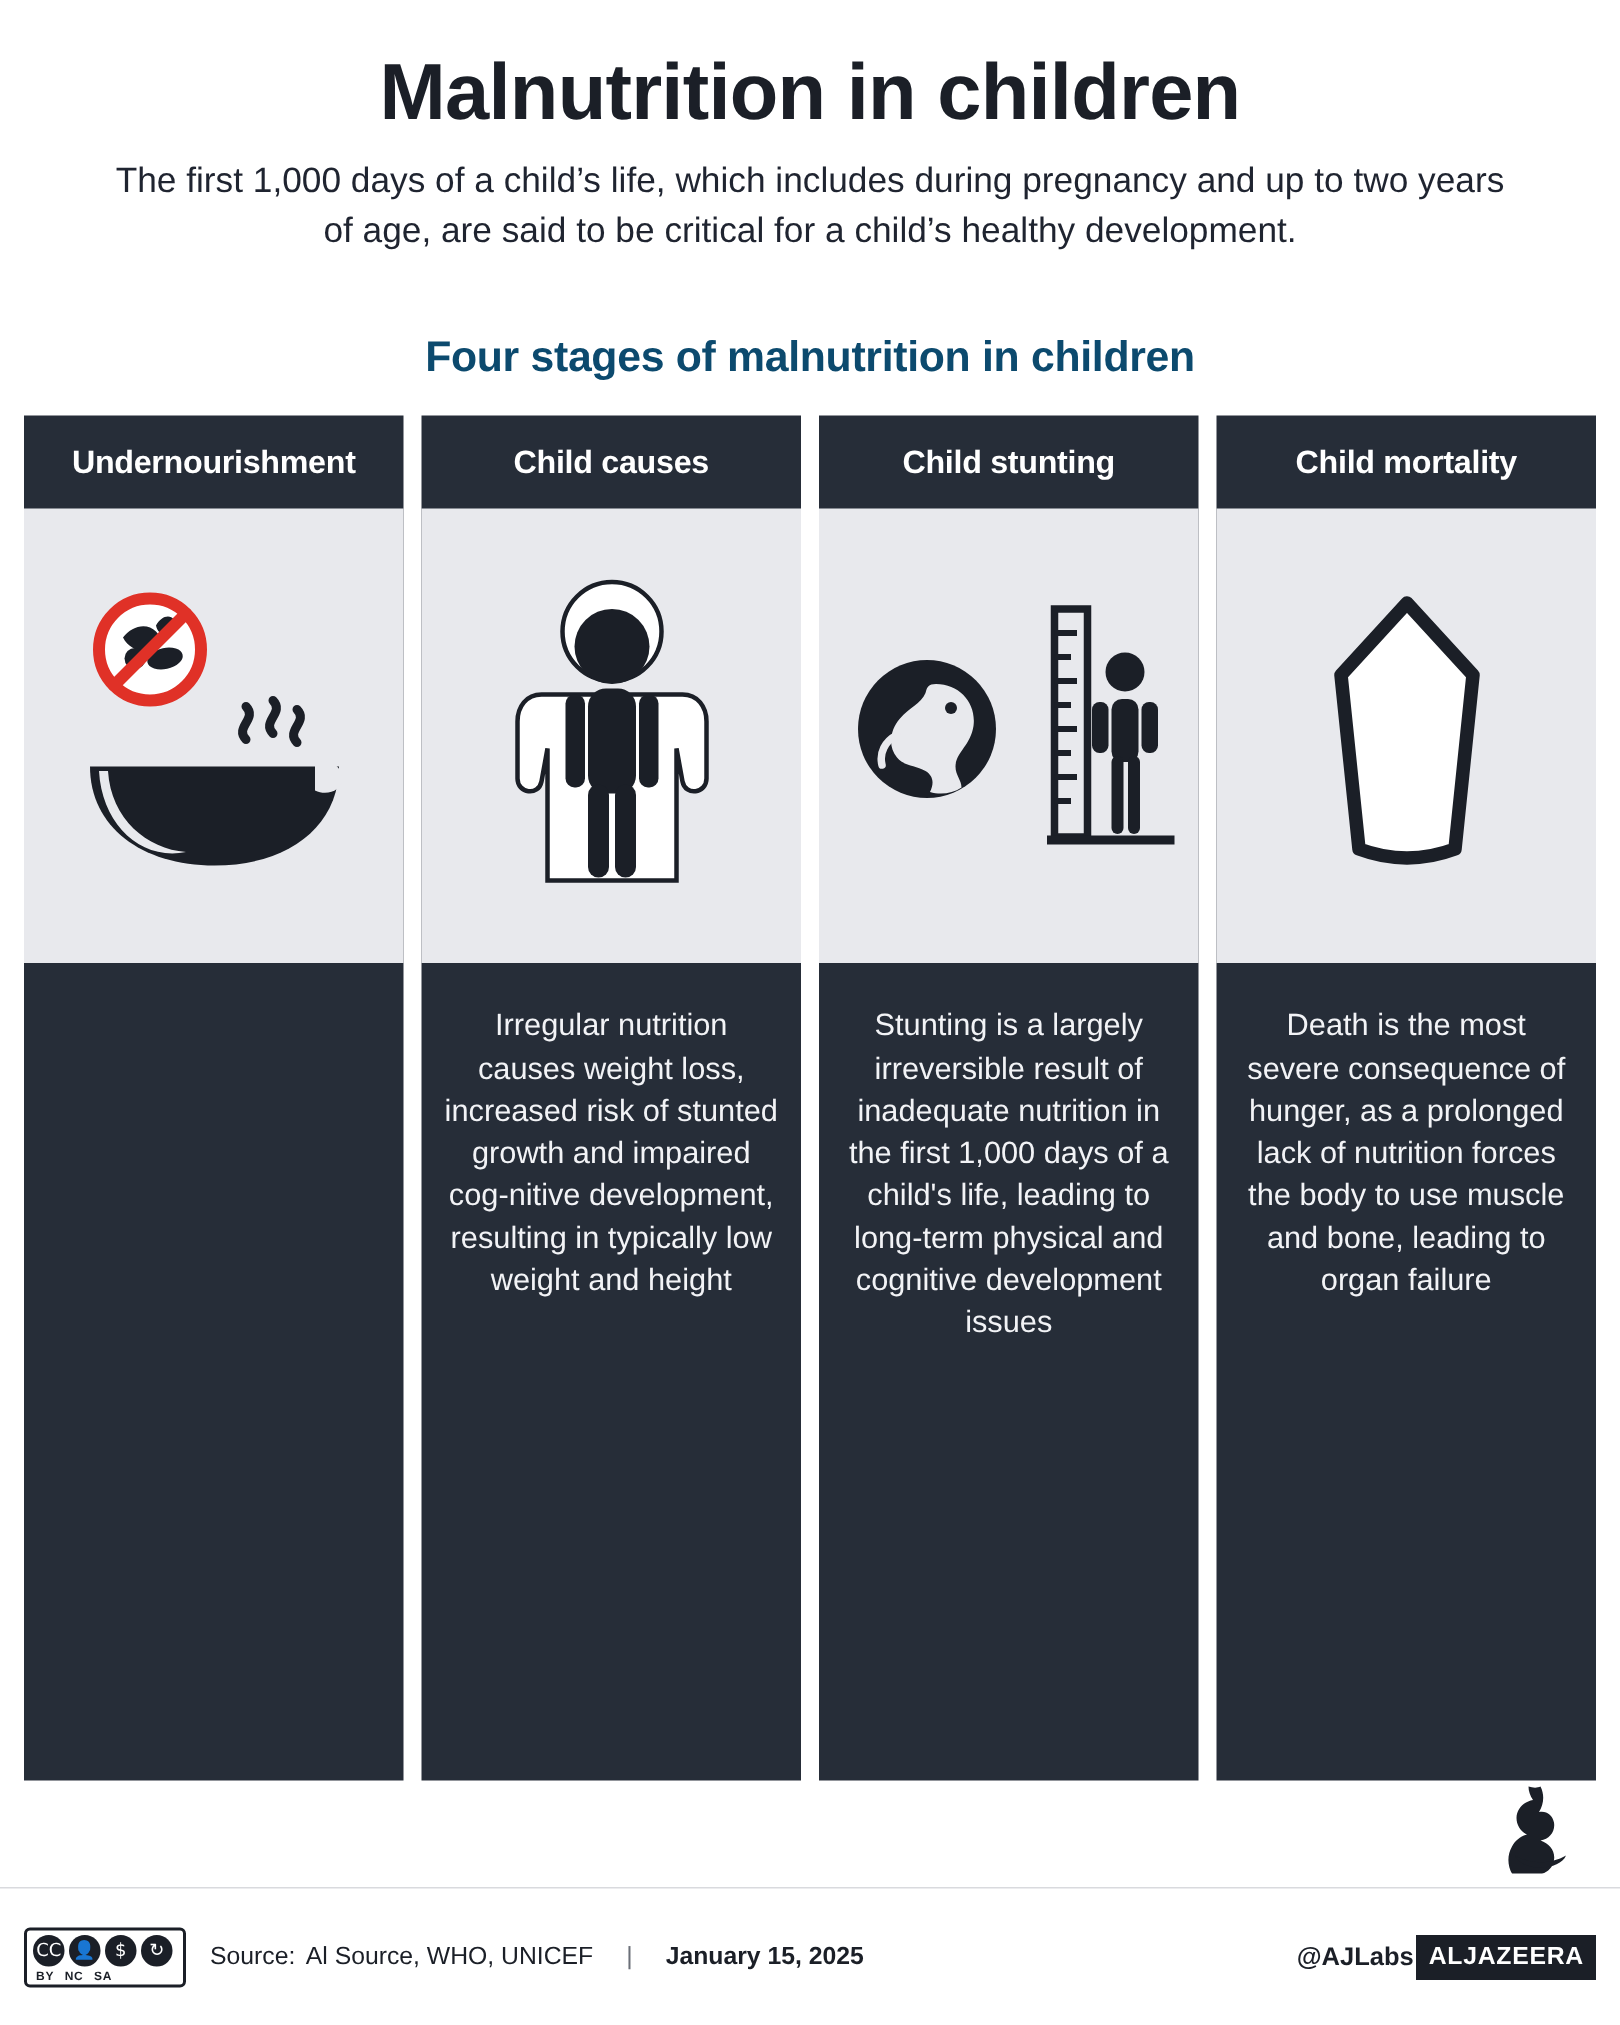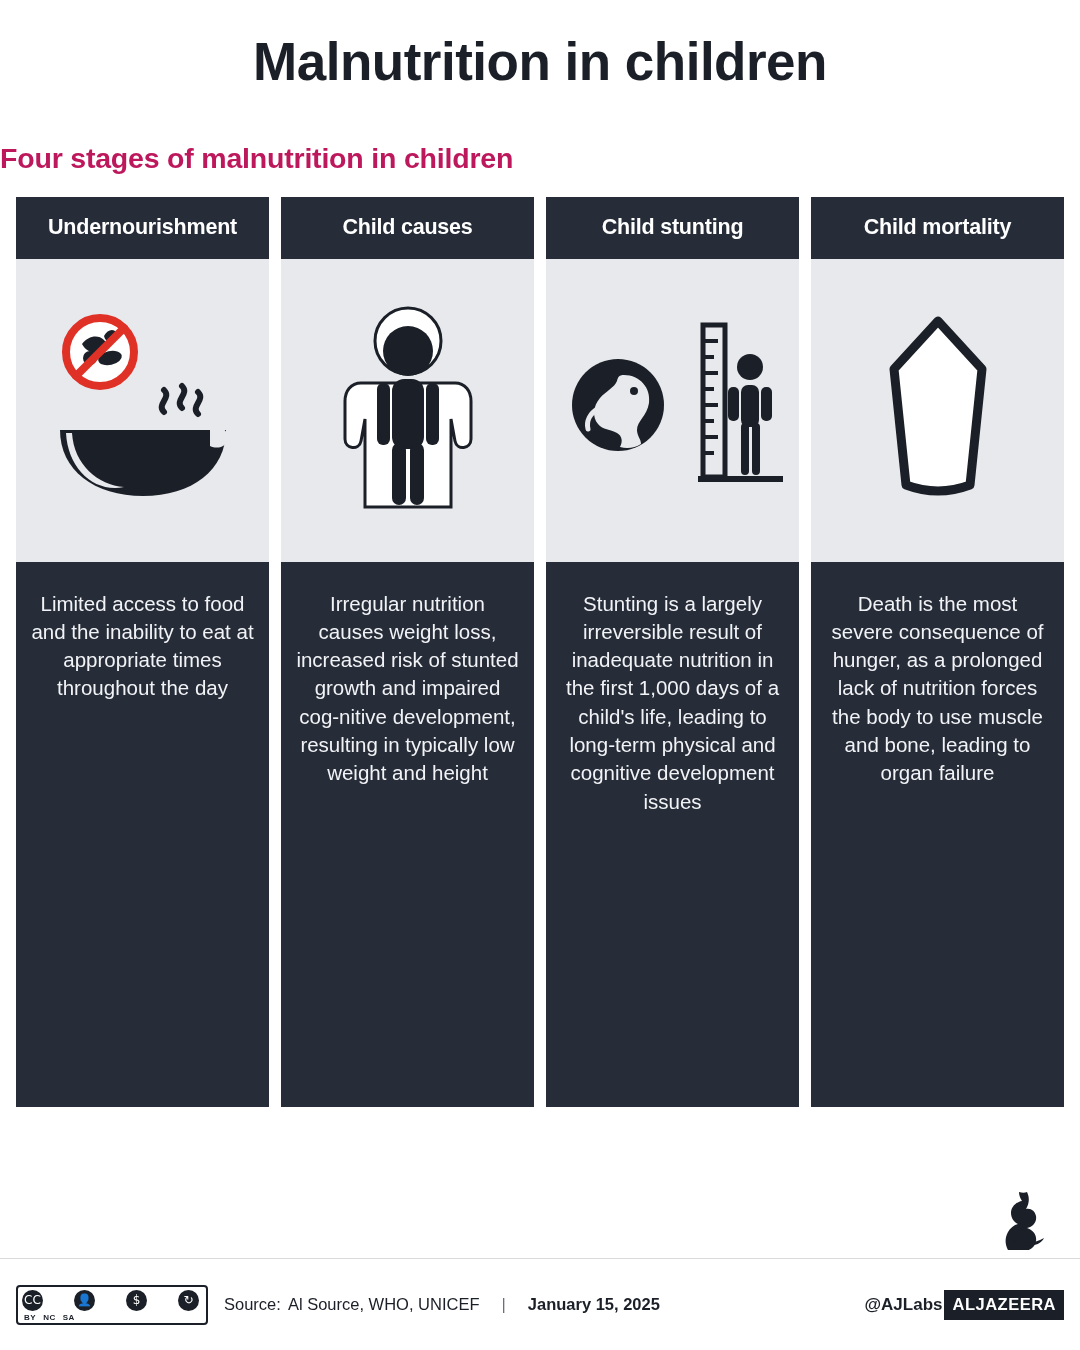--- a/index.html
+++ b/index.html
@@ -34,23 +34,24 @@
     font-size: 23.5px;
     line-height: 1.42;
     color: #1f2430;
     margin: 0 auto;
     width: 935px;
     font-weight: 400;
   }
 
   
   .section-title {
+    text-align: center;
     font-size: 28.5px;
     font-weight: bold;
-    color: #be185d;
+    color: #0c4a6e;
     margin-top: 52px;
     margin-bottom: 22px;
     letter-spacing: -0.2px;
   }
 
   
   .columns {
     display: flex;
     justify-content: space-between;
     padding: 0 16px;
@@ -112,21 +113,20 @@
   }
   .cc-badge {
     display: flex;
     align-items: center;
     gap: 0;
     margin-right: 16px;
   }
   .cc-circles {
     display: flex;
     align-items: center;
-    gap: 28px;
   }
   .cc-circle {
     width: 21px; height: 21px;
     border-radius: 50%;
     background: #1b1f27;
     color: #fff;
     font-size: 12px;
     display: flex; align-items: center; justify-content: center;
     margin-right: 3px;
     font-family: "DejaVu Sans", sans-serif;
@@ -186,20 +186,21 @@
     position: absolute;
     right: 22px;
     bottom: 96px;
   }
 </style>
 </head>
 <body>
 
 <div class="header">
   <h1 class="main-title">Malnutrition in children</h1>
+  <p class="subtitle">The first 1,000 days of a child’s life, which includes during pregnancy and up to two years of age, are said to be critical for a child’s healthy development.</p>
 </div>
 
 <div class="section-title">Four stages of malnutrition in children</div>
 
 <div class="columns">
 
   <div class="col-wrap">
     <div class="col" style="height:910px;">
       <div class="col-head">Undernourishment</div>
       <div class="col-art">
@@ -220,21 +221,20 @@
             <path d="M126 112c-8-8 8-14 0-22"></path>
             <path d="M144 108c-8-8 8-14 0-22"></path>
             <path d="M160 114c-8-8 8-14 0-22"></path>
           </g>
 
           <path d="M22 130h166c0 40-34 66-83 66S22 170 22 130z" fill="#1b1f27"></path>
           <path d="M34 133c2 32 26 52 52 54-30 6-56-18-58-54z" fill="#e8e9ed"></path>
           <path d="M172 128c10-4 18 2 18 10s-10 12-18 8z" fill="#e8e9ed"></path>
         </svg>
       </div>
-      <div class="col-body">Limited access to food and the inability to eat at appropriate times throughout the day</div>
     </div>
   </div>
 
   <div class="col-wrap">
     <div class="col" style="height:910px;">
       <div class="col-head">Child causes</div>
       <div class="col-art">
         <svg width="190" height="215" viewBox="0 0 190 215">
 
           <g fill="#ffffff" stroke="#1b1f27" stroke-width="3">

